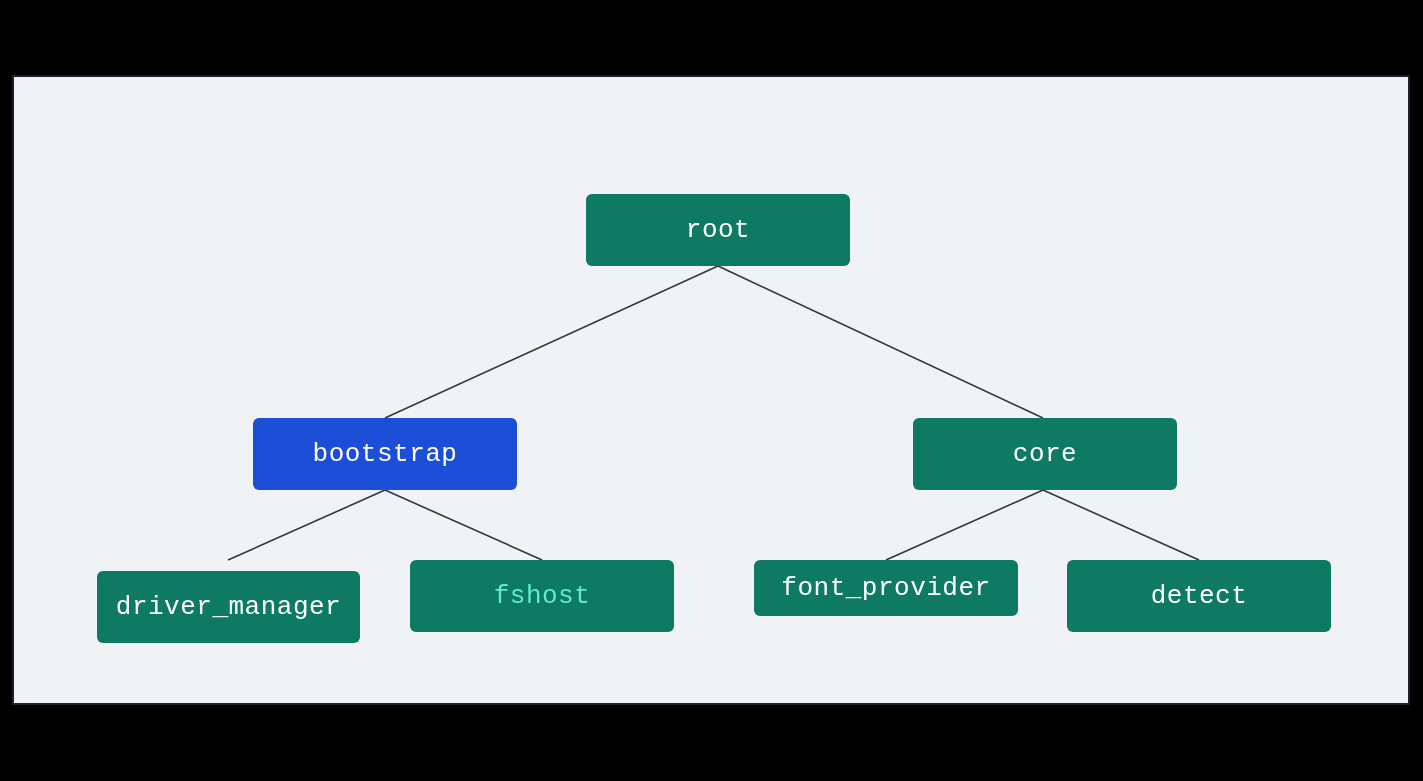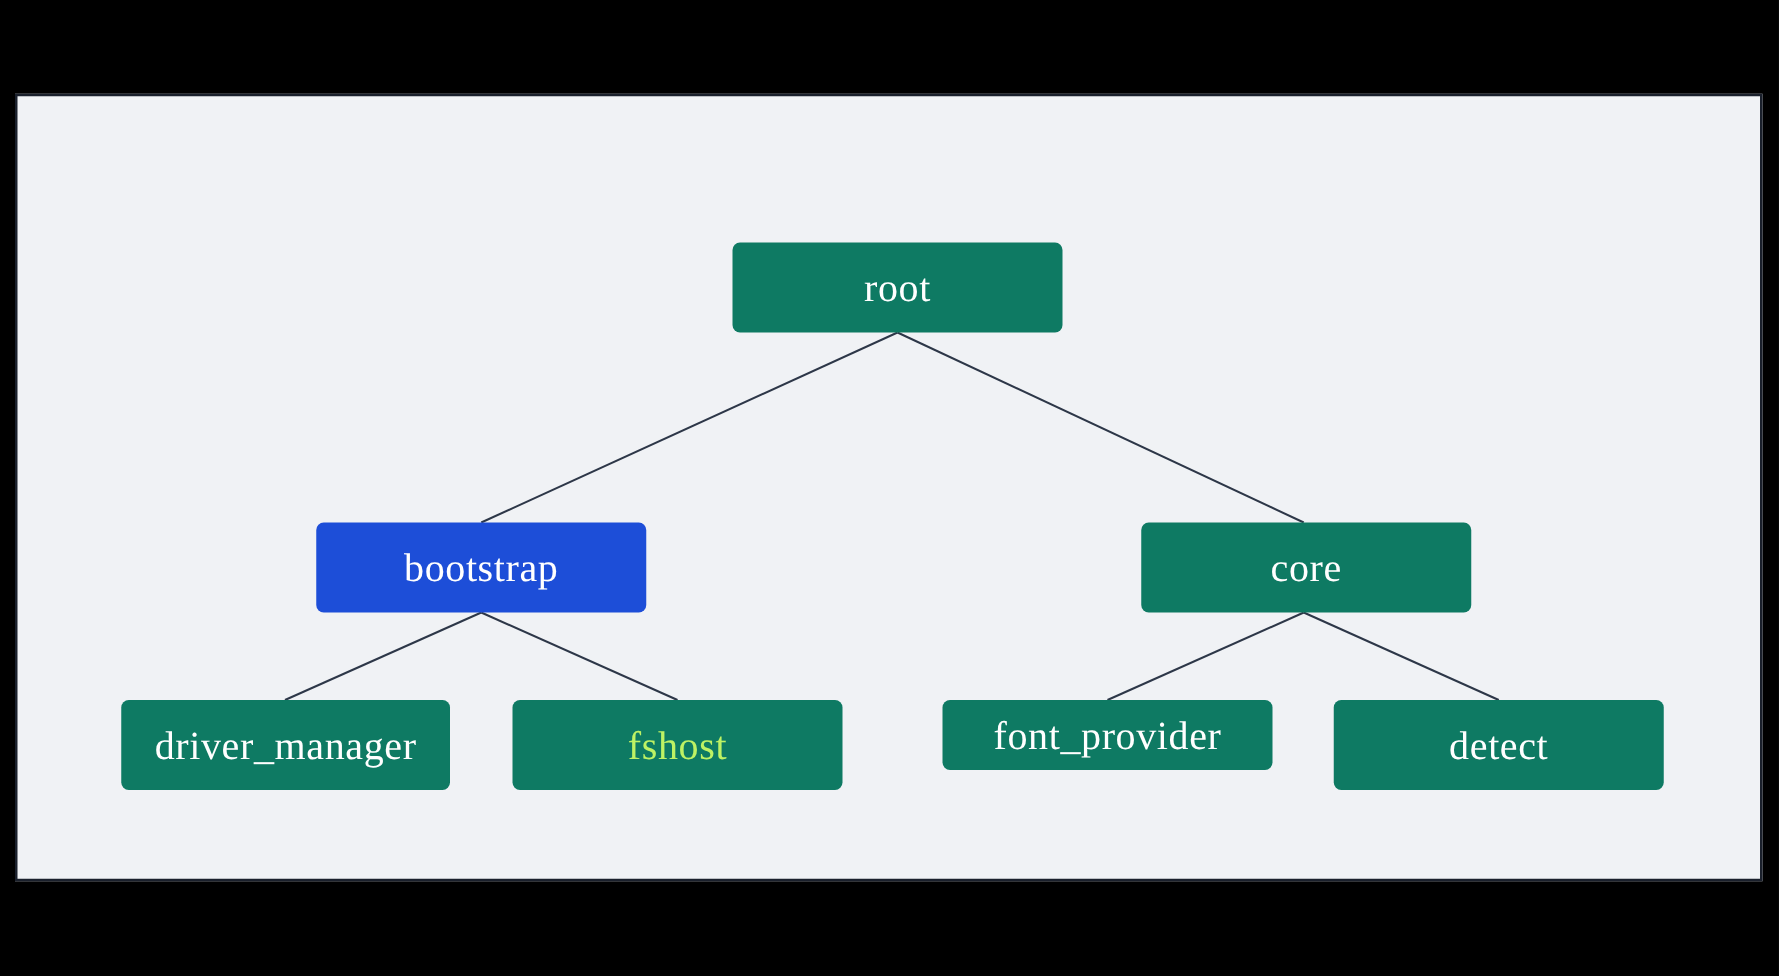--- a/index.html
+++ b/index.html
@@ -43,22 +43,22 @@
     position: absolute;
     background: #0e7a63;
     border-radius: 6px;
     display: flex;
     align-items: center;
     justify-content: center;
     box-sizing: border-box;
   }
   .tree-node-label {
     color: #ffffff;
-    font-family: Liberation Serif, serif;
-    font-size: 32px;
+    font-family: Liberation Mono, monospace;
+    font-size: 26px;
     font-weight: 400;
     letter-spacing: 0.5px;
     line-height: 1;
     white-space: nowrap;
     user-select: none;
   }
 </style>
 </head>
 <body>
 
@@ -79,25 +79,25 @@
     <div id="node-layer">
         <div class="tree-node" style="left: 572px; top: 117px; width: 264px; height: 72px; background: rgb(14, 122, 99);">
           <span class="tree-node-label" style="color: rgb(255, 255, 255);">root</span>
         </div>
         <div class="tree-node" style="left: 239px; top: 341px; width: 264px; height: 72px; background: #1d4ed8;">
           <span class="tree-node-label" style="color: rgb(255, 255, 255);">bootstrap</span>
         </div>
         <div class="tree-node" style="left: 899px; top: 341px; width: 264px; height: 72px; background: rgb(14, 122, 99);">
           <span class="tree-node-label" style="color: rgb(255, 255, 255);">core</span>
         </div>
-        <div class="tree-node" style="left: 83px; top: 483px; width: 263px; height: 72px; background: rgb(14, 122, 99);">
+        <div class="tree-node" style="left: 83px; top: 494px; width: 263px; height: 72px; background: rgb(14, 122, 99);">
           <span class="tree-node-label" style="color: rgb(255, 255, 255);">driver_manager</span>
         </div>
         <div class="tree-node" style="left: 396px; top: 483px; width: 264px; height: 72px; background: rgb(14, 122, 99);">
-          <span class="tree-node-label" style="color: #bef264;">fshost</span>
+          <span class="tree-node-label" style="color: #5eead4;">fshost</span>
         </div>
         <div class="tree-node" style="left: 740px; top: 483px; width: 264px; height: 56px; background: rgb(14, 122, 99);">
           <span class="tree-node-label" style="color: rgb(255, 255, 255);">font_provider</span>
         </div>
         <div class="tree-node" style="left: 1053px; top: 483px; width: 264px; height: 72px; background: rgb(14, 122, 99);">
           <span class="tree-node-label" style="color: rgb(255, 255, 255);">detect</span>
         </div>
       </div>
 
   </div>

